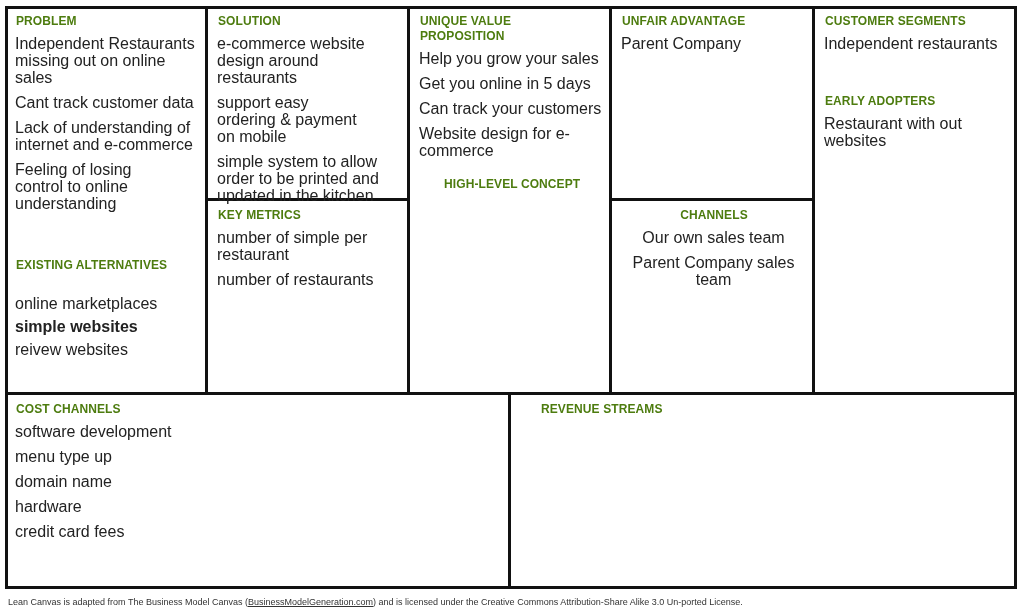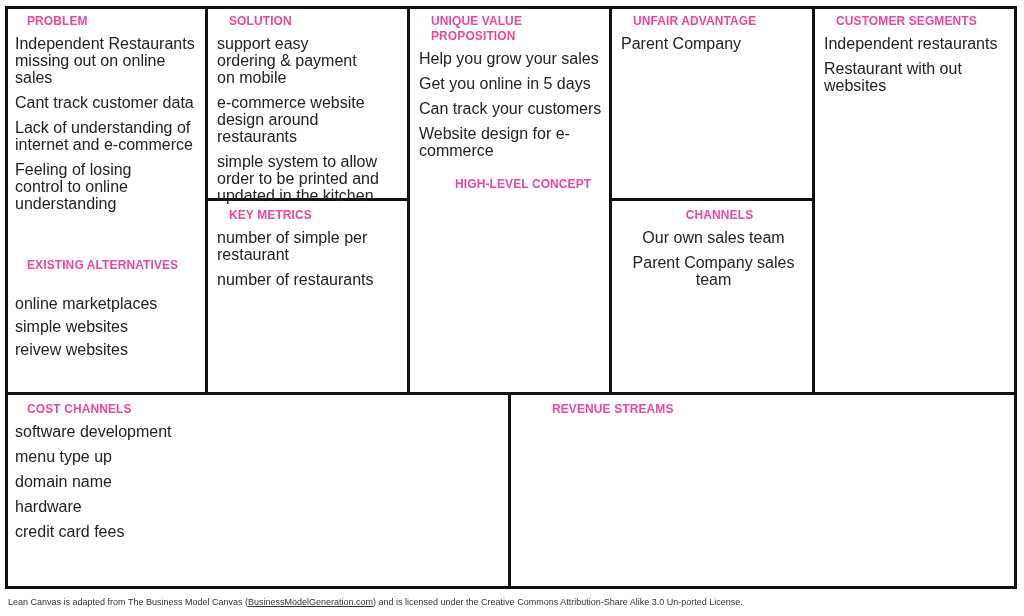--- a/index.html
+++ b/index.html
@@ -3,21 +3,21 @@
 <meta charset="utf-8">
 <style>
   html, body { margin: 0; padding: 0; background: #ffffff; }
   body { width: 1024px; height: 616px; position: relative; overflow: hidden;
          font-family: "Liberation Sans", sans-serif; color: #222222; }
   .canvas { position: absolute; left: 5px; top: 6px; width: 1012px; height: 583px;
             box-sizing: border-box; border: 3px solid #111111; }
   .box { position: absolute; box-sizing: border-box; }
   .vline { position: absolute; background: #111111; width: 3px; }
   .hline { position: absolute; background: #111111; height: 3px; }
-  .h { font-weight: bold; font-size: 12px; line-height: 15px; color: #ec4899; margin: 0 0 6px 12px; letter-spacing: 0.1px; }
+  .h { font-weight: bold; font-size: 12px; line-height: 15px; color: #4d7c0f; margin: 0 0 6px 1px; letter-spacing: 0.1px; }
   .item { font-size: 16px; line-height: 17px; margin: 0 0 8px 0; color: #222222; }
   .footer { position: absolute; left: 8px; top: 597px; font-size: 9px; color: #333333; white-space: nowrap; }
   .footer .lnk { text-decoration: underline; }
 </style>
 </head>
 <body>
 
 <div class="canvas">
 
   <div class="vline" style="left:197px; top:0; height:386px;"></div>
@@ -32,28 +32,28 @@
   <div class="box" style="left:7px; top:5px; width:185px; height:370px;">
     <div class="h">PROBLEM</div>
     <div class="item">Independent Restaurants missing out on online sales</div>
     <div class="item">Cant track customer data</div>
     <div class="item">Lack of understanding of internet and e-commerce</div>
     <div class="item" style="width:160px;">Feeling of losing control to online understanding</div>
   </div>
   <div class="box" style="left:7px; top:249px; width:185px; height:130px;">
     <div class="h" style="margin-bottom:3px;">EXISTING ALTERNATIVES</div>
     <div class="item" style="margin-bottom:6px;margin-top:22px;">online marketplaces</div>
-    <div class="item" style="margin-bottom:6px;">simple websites</div>
+    <div class="item" style="margin-bottom:6px;font-weight:bold;">simple websites</div>
     <div class="item">reivew websites</div>
   </div>
 
   <div class="box" style="left:209px; top:5px; width:185px; height:180px;">
     <div class="h">SOLUTION</div>
+    <div class="item" style="width:165px;">e-commerce website design around restaurants</div>
     <div class="item" style="width:150px;">support easy ordering &amp; payment on mobile</div>
-    <div class="item" style="width:165px;">e-commerce website design around restaurants</div>
     <div class="item" style="width:180px;">simple system to allow order to be printed and updated in the kitchen</div>
   </div>
 
   <div class="box" style="left:209px; top:199px; width:185px; height:180px;">
     <div class="h">KEY METRICS</div>
     <div class="item">number of simple per restaurant</div>
     <div class="item">number of restaurants</div>
   </div>
 
   <div class="box" style="left:411px; top:5px; width:185px; height:370px;">
@@ -72,20 +72,21 @@
 
   <div class="box" style="left:613px; top:199px; width:185px; height:180px;text-align:center;">
     <div class="h">CHANNELS</div>
     <div class="item">Our own sales team</div>
     <div class="item">Parent Company sales team</div>
   </div>
 
   <div class="box" style="left:816px; top:5px; width:185px; height:370px;">
     <div class="h">CUSTOMER SEGMENTS</div>
     <div class="item">Independent restaurants</div>
+    <div class="h" style="margin-top:42px;">EARLY ADOPTERS</div>
     <div class="item">Restaurant with out websites</div>
   </div>
 
   <div class="box" style="left:7px; top:393px; width:485px; height:180px;">
     <div class="h">COST CHANNELS</div>
     <div class="item">software development</div>
     <div class="item">menu type up</div>
     <div class="item">domain name</div>
     <div class="item">hardware</div>
     <div class="item">credit card fees</div>

